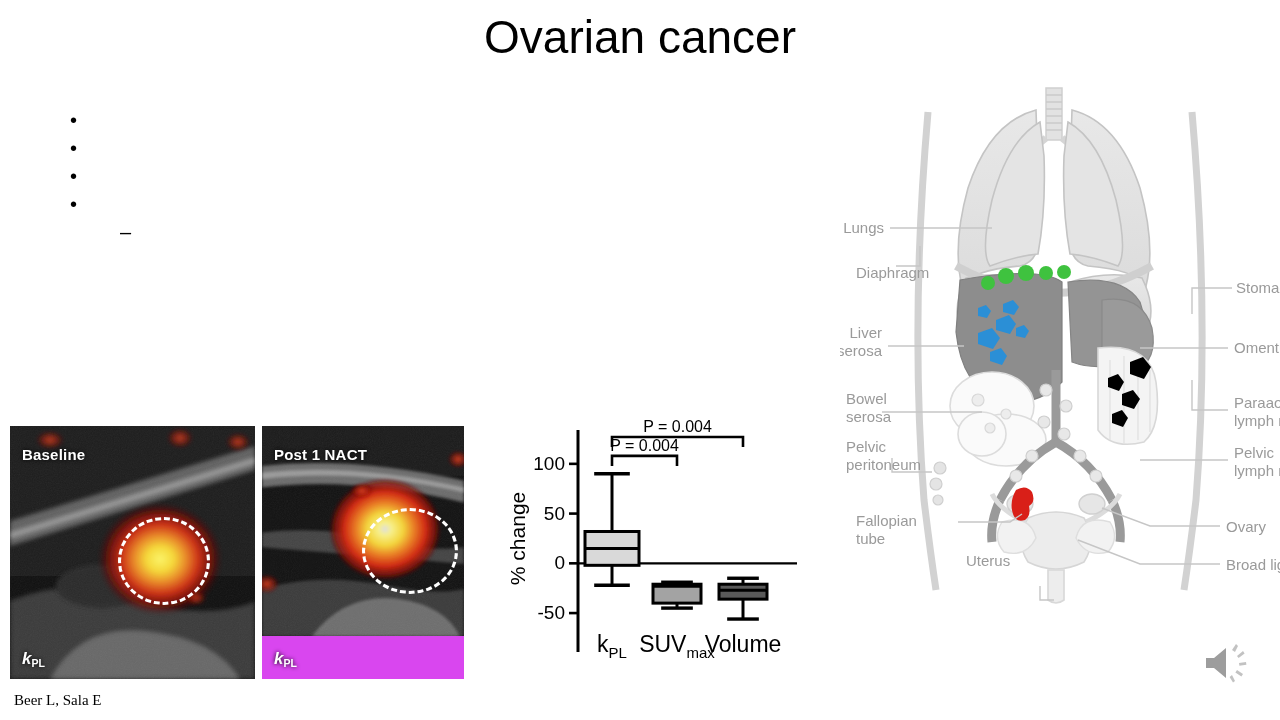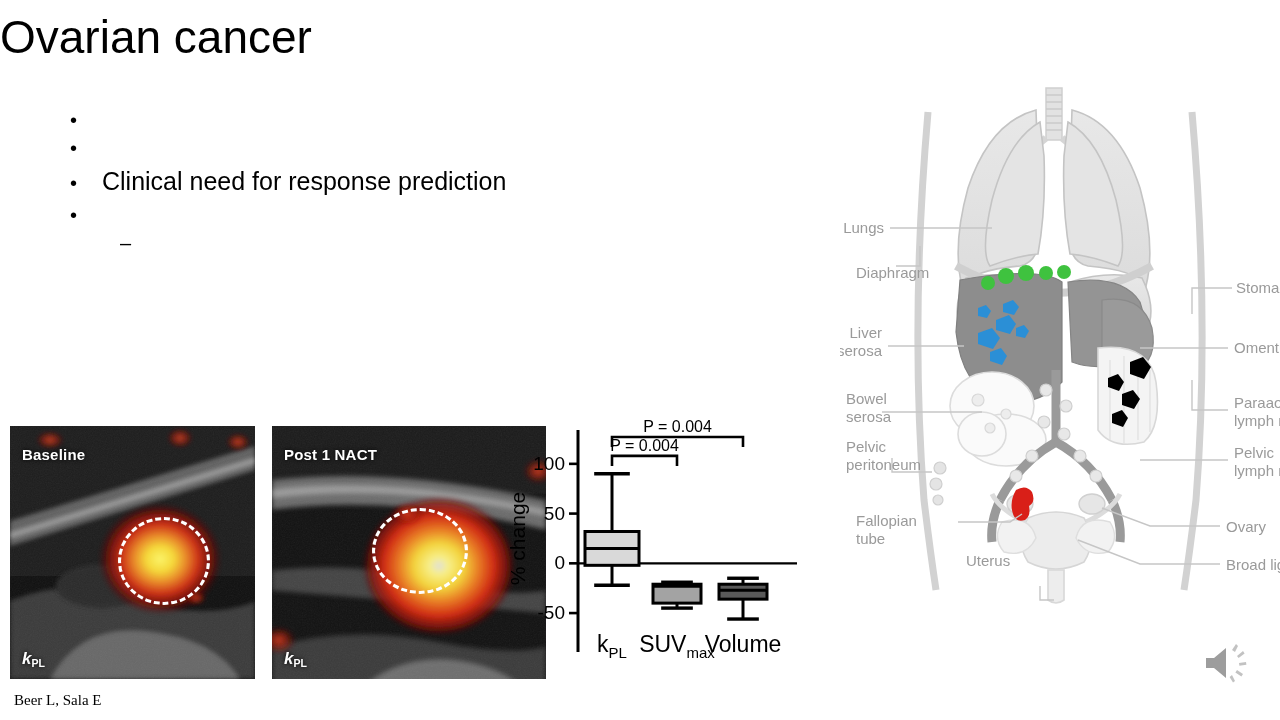--- a/index.html
+++ b/index.html
@@ -14,20 +14,21 @@
     overflow: hidden;
     font-family: "Liberation Sans", sans-serif;
     color: #000;
   }
 
   
   #slide-title {
     position: absolute;
     left: 0; top: 12px;
     width: 1280px;
+    text-align: center;
     font-size: 46px;
     font-weight: 400;
     letter-spacing: 0px;
     color: #000;
     line-height: 1.1;
   }
 
   
   #bullet-list {
     position: absolute;
@@ -62,21 +63,21 @@
   .sub-row .bullet-text { font-size: 21px; }
   sub { font-size: 0.62em; vertical-align: baseline; position: relative; top: 0.28em; }
 
   
   .pet-panel {
     position: absolute;
     overflow: hidden;
     background: #d946ef;
   }
   #pet-baseline { left: 10px;  top: 426px; width: 245px; height: 253px; }
-  #pet-post     { left: 272px; top: 426px; width: 274px; height: 253px; }
+  #pet-post     { left: 262px; top: 426px; width: 202px; height: 253px; }
   .pet-ct { position: absolute; inset: 0; }
   .pet-caption {
     position: absolute;
     left: 12px; top: 20px;
     color: #fff;
     font-size: 15px;
     font-weight: bold;
     letter-spacing: .2px;
     text-shadow: 0 0 4px #000;
     z-index: 6;
@@ -127,21 +128,20 @@
   <div class="bullet-row">
     <span class="bullet-mark">•</span>
   </div>
 
   <div class="bullet-row">
     <span class="bullet-mark">•</span>
   </div>
 
   <div class="bullet-row">
     <span class="bullet-mark">•</span>
-    <span class="bullet-text">Clinical need for response prediction</span>
   </div>
 
   <div class="bullet-row">
     <span class="bullet-mark">•</span>
   </div>
 
   <div class="bullet-row sub-row">
     <span class="bullet-mark">–</span>
   </div>
 

